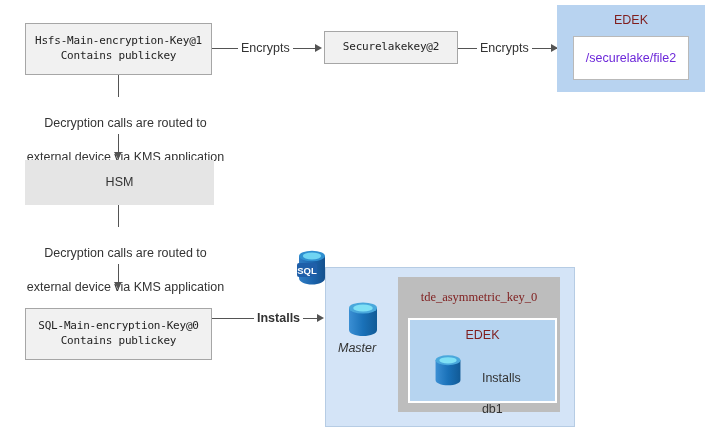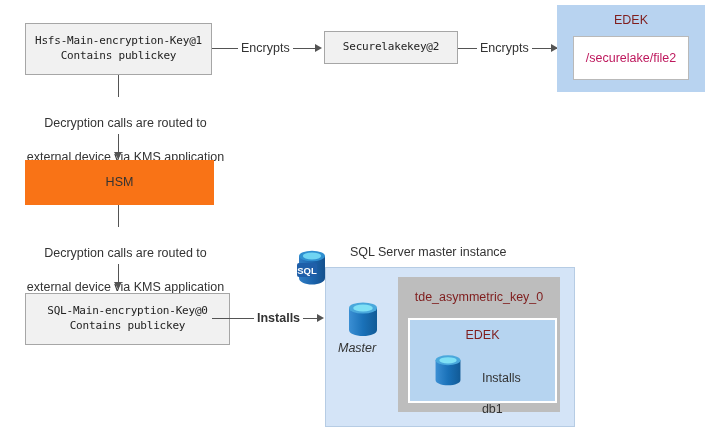--- a/index.html
+++ b/index.html
@@ -11,21 +11,21 @@
   .node{position:absolute;box-sizing:border-box;display:flex;
         flex-direction:column;align-items:center;justify-content:center;
         text-align:center;line-height:1.32;}
 
   
   .keybox{background:#f1f1f1;border:1px solid #a6a6a6;
           font-family:"DejaVu Sans Mono","Liberation Mono",monospace;
           font-size:11px;color:#222222;letter-spacing:-0.2px;}
 
   
-  .hsmbox{background:#f97316;border:none;font-size:12.5px;color:#333333;}
+  .hsmbox{background:#e5e5e5;border:none;font-size:12.5px;color:#333333;}
   .edekbox{background:#b8d3f0;border:none;}
 
   
   .plain{position:absolute;font-size:12.5px;color:#333333;text-align:center;
          line-height:1.35;white-space:pre;}
   .edge-label{position:absolute;font-size:12.5px;color:#333333;
               background:#ffffff;padding:0 3px;white-space:nowrap;}
 
   
   .hline{position:absolute;height:0;border-top:1.3px solid #545454;}
@@ -33,21 +33,21 @@
   .arrow-r{position:absolute;width:0;height:0;
            border-top:4.5px solid transparent;border-bottom:4.5px solid transparent;
            border-left:7px solid #545454;}
   .arrow-d{position:absolute;width:0;height:0;
            border-left:4.5px solid transparent;border-right:4.5px solid transparent;
            border-top:7px solid #545454;}
 
   
   .filebox{position:absolute;background:#ffffff;border:1px solid #b9b9b9;
            display:flex;align-items:center;justify-content:center;
-           font-size:12.5px;color:#be185d;box-sizing:border-box;}
+           font-size:12.5px;color:#6d28d9;box-sizing:border-box;}
 
   
   .sqlpanel{position:absolute;background:#d4e4f7;border:1px solid #b6cce4;
             box-sizing:border-box;}
   .graybox{position:absolute;background:#bdbdbd;box-sizing:border-box;}
   .innerblue{position:absolute;background:#b6d4f0;border:2px solid #ffffff;
              box-sizing:border-box;}
   .boxtitle{position:absolute;width:100%;text-align:center;font-size:12.5px;
             color:#7f1d1d;}
 
@@ -101,30 +101,29 @@
   <div class="vline" style="left:118px;top:205px;height:22px;"></div>
 
   <div class="plain" style="left:0px;top:228px;width:237px;">
     <span>Decryption calls are routed to</span><br>
     <span>external device via KMS application</span>
   </div>
 
   <div class="vline" style="left:118px;top:264px;height:20px;"></div>
   <div class="arrow-d" style="left:113.5px;top:282px;"></div>
 
-  <div class="node keybox" style="left:25px;top:293px;width:205px;height:52px;">
+  <div class="node keybox" style="left:25px;top:308px;width:187px;height:52px;">
     <span>SQL-Main-encryption-Key@0</span>
     <span>Contains publickey</span>
   </div>
 
   <div class="hline" style="left:212px;top:318px;width:107px;"></div>
   <div class="arrow-r" style="left:317px;top:313.5px;"></div>
   <div class="edge-label" style="left:254px;top:311px;font-weight:bold;">Installs</div>
 
-  <div class="sql-caption" style="left:350px;top:245px;">SQL Server master instance</div>
 
   <div class="sqlpanel" style="left:325px;top:267px;width:250px;height:160px;"></div>
 
   <div style="position:absolute;left:295px;top:248px;width:34px;height:40px;">
     <svg width="34" height="40" viewBox="0 0 34 40">
       <defs>
         <linearGradient id="sqlBody" x1="0" y1="0" x2="1" y2="0">
           <stop offset="0%" stop-color="#2f7dc4"></stop>
           <stop offset="55%" stop-color="#1b63ab"></stop>
           <stop offset="100%" stop-color="#14508d"></stop>
@@ -148,21 +147,21 @@
         </linearGradient>
       </defs>
       <path d="M4 8 L4 30 C4 33.6 10.2 36 18 36 C25.8 36 32 33.6 32 30 L32 8 Z" fill="url(#cylA)"></path>
       <ellipse cx="18" cy="8" rx="14" ry="5.6" fill="#4aa8dc"></ellipse>
       <ellipse cx="18" cy="8" rx="9.8" ry="3.6" fill="#7fe0f5"></ellipse>
     </svg>
   </div>
   <div class="cyl-label" style="left:338px;top:341px;font-style:italic;">Master</div>
 
   <div class="graybox" style="left:398px;top:277px;width:162px;height:135px;">
-    <div class="boxtitle" style="top:13px;">tde_asymmetric_key_0</div>
+    <div class="boxtitle" style="top:13px;font-family:Liberation Serif, serif;">tde_asymmetric_key_0</div>
   </div>
 
   <div class="innerblue" style="left:408px;top:318px;width:149px;height:85px;">
     <div class="boxtitle" style="top:8px;">EDEK</div>
   </div>
 
   <div style="position:absolute;left:432px;top:352px;width:32px;height:38px;">
     <svg width="32" height="38" viewBox="0 0 36 40">
       <path d="M4 8 L4 30 C4 33.6 10.2 36 18 36 C25.8 36 32 33.6 32 30 L32 8 Z" fill="url(#cylA)"></path>
       <ellipse cx="18" cy="8" rx="14" ry="5.6" fill="#4aa8dc"></ellipse>

